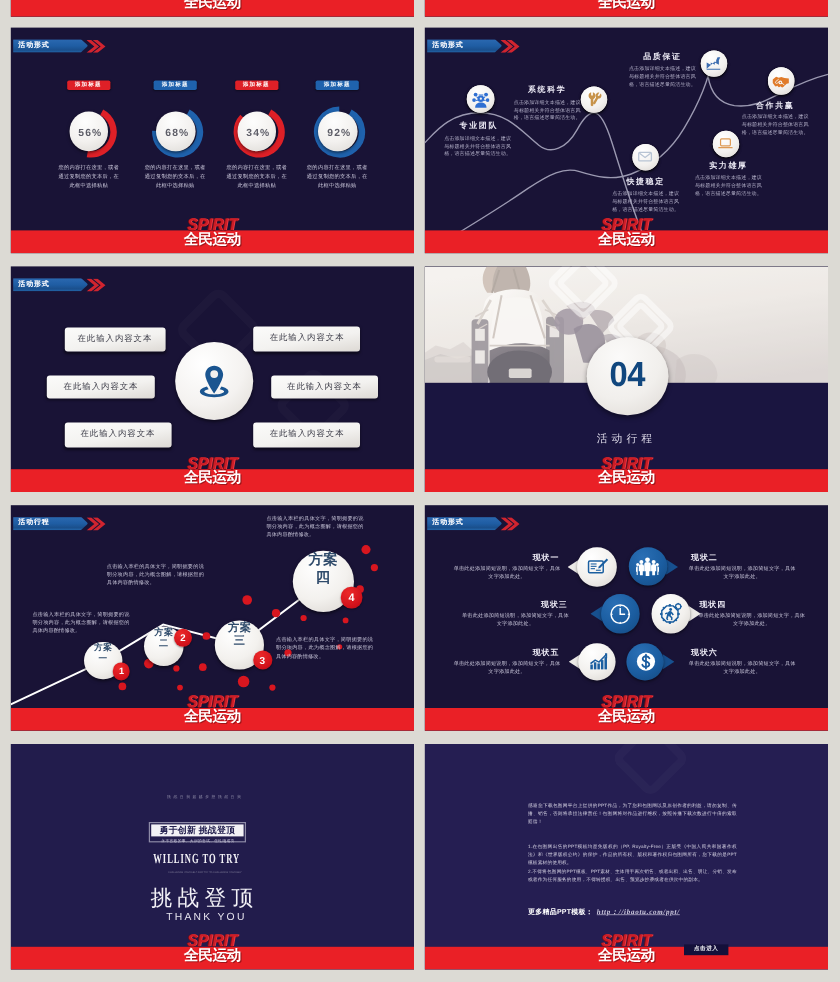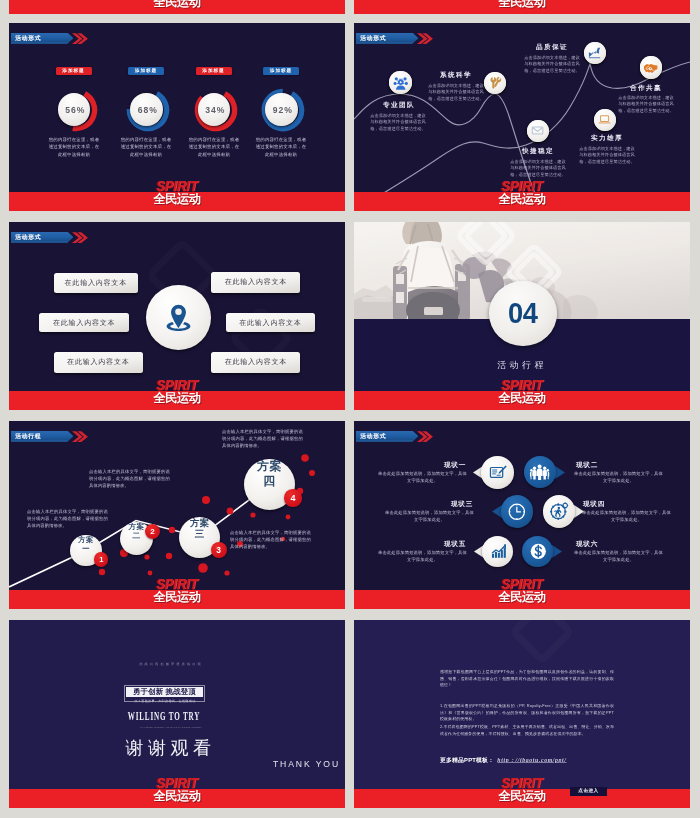--- a/index.html
+++ b/index.html
@@ -97,21 +97,21 @@
 .s7 .band{position:absolute;left:1.2px;top:1.2px;width:77.6px;height:9.4px;background:#f2f1f5;color:#23204f;
   font-size:7.4px;font-weight:bold;text-align:center;line-height:9.6px;letter-spacing:0.2px;}
 .s7 .band2{position:absolute;left:-40.5px;top:11px;width:162px;text-align:center;font-size:6.2px;color:#cdcade;
   letter-spacing:0.6px;line-height:8px;transform:scale(0.5);}
 .s7 .en{position:absolute;left:-13px;top:90px;width:336px;text-align:center;font-size:11.5px;font-weight:bold;
   color:#f2f1f6;letter-spacing:1.3px;font-family:"Liberation Serif",serif;transform:scaleX(0.62);}
 .s7 .en2{position:absolute;left:-174px;top:104px;width:672px;text-align:center;font-size:5.2px;color:#7b7894;
   letter-spacing:0.1px;transform:scale(0.385);}
 .s7 .tkcn{position:absolute;left:-6.5px;top:115.5px;width:336px;text-align:center;font-size:18px;color:#f3f2f7;
   letter-spacing:4.5px;font-weight:500;}
-.s7 .tken{position:absolute;left:-5px;top:138.5px;width:336px;text-align:right;font-size:8.6px;color:#e6e4ee;
+.s7 .tken{position:absolute;left:-5px;top:138.5px;width:336px;text-align:center;font-size:8.6px;color:#e6e4ee;
   letter-spacing:1.9px;}
 
 
 .s8{background:#251e52;}
 .s8 .cptitle{position:absolute;left:0;top:29px;width:336px;text-align:center;font-size:9px;font-weight:bold;
   color:#f2f1f7;letter-spacing:3px;}
 .s8 .cpp{position:absolute;left:85.9px;width:348px;font-size:7.8px;line-height:13.6px;color:#d5d2e2;
   text-align:justify;letter-spacing:0.3px;transform:scale(0.5);transform-origin:0 0;}
 .s8 .lnk{position:absolute;left:85.9px;top:135.5px;width:400px;font-size:10.6px;font-weight:bold;
   color:#ffffff;letter-spacing:0.35px;white-space:nowrap;transform:scale(0.55);transform-origin:0 0;}
@@ -639,21 +639,21 @@
       </div>
     </div>
     <div class="slide s7 r4 c0">
       <div class="tiny">挑战自我超越梦想挑战自我</div>
       <div class="bandwrap">
         <div class="band">勇于创新 挑战登顶</div>
         <div class="band2">永不言败的事、大胆的尝试、任性随成功</div>
       </div>
       <div class="en">WILLING TO TRY</div>
       <div class="en2">CHALLENGE YOURSELF AND TRY TO CHALLENGE YOURSELF</div>
-      <div class="tkcn">谢谢观看</div>
+      <div class="tkcn">挑战登顶</div>
       <div class="tken">THANK YOU</div>
       <div class="footer"></div>
       <div class="logo">
         <div class="sp">SPIRIT</div>
         <div class="cn">全民运动</div>
       </div>
     </div>
     <div class="slide s8 r4 c1">
       <svg style="position:absolute;left:0;top:0;opacity:.022;" width="336" height="188" viewBox="0 0 336 188">
         <g fill="none" stroke="#ffffff" stroke-width="7">

